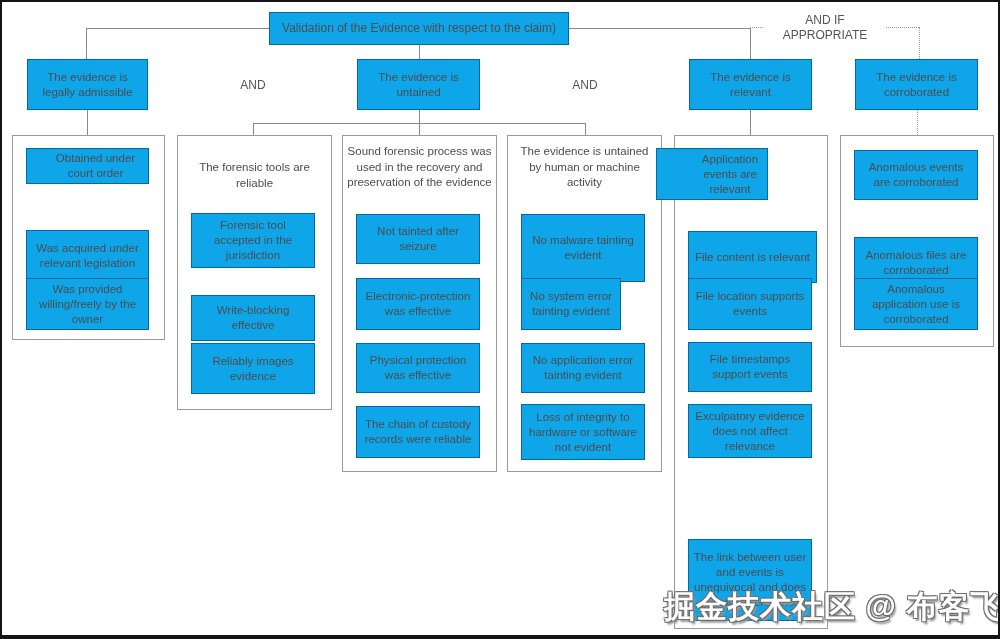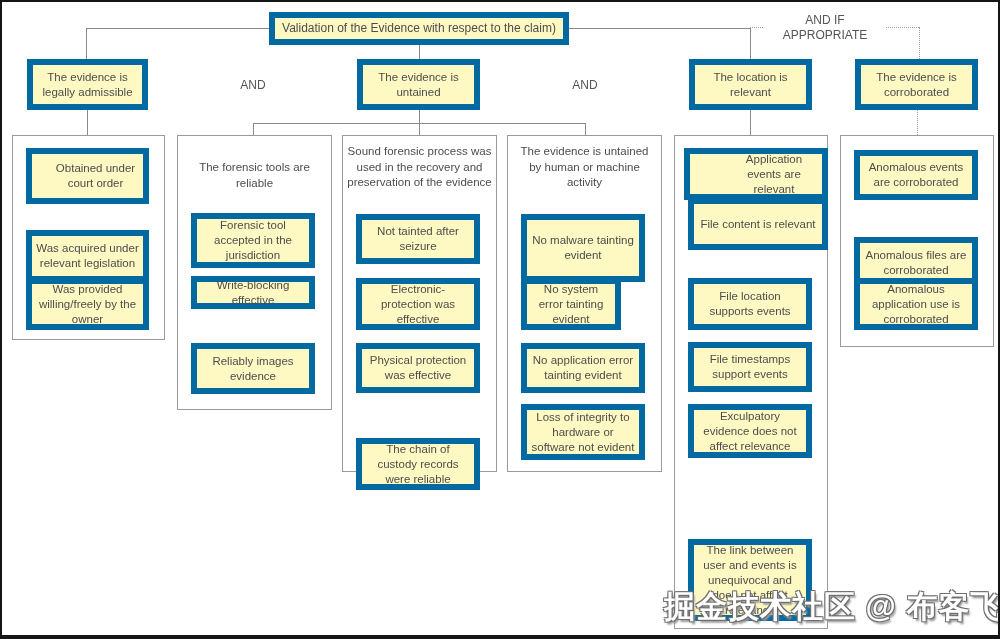--- a/index.html
+++ b/index.html
@@ -4,23 +4,23 @@
 <style>
   html,body{margin:0;padding:0;background:#f4f4f4;}
   #canvas{
     position:relative;width:1000px;height:639px;background:#ffffff;
     border-top:2px solid #151515;border-left:2px solid #151515;
     border-right:2px solid #151515;border-bottom:4px solid #151515;
     box-sizing:border-box;overflow:hidden;
     font-family:"Liberation Sans","DejaVu Sans",sans-serif;color:#4d4d4d;
   }
   .box{
-    position:absolute;box-sizing:border-box;border:6px solid #0369a1;
+    position:absolute;box-sizing:border-box;border:1px solid #0369a1;
     display:flex;align-items:center;justify-content:center;text-align:center;
-    background:#fef9c3;font-size:11.5px;line-height:15px;padding:2px 4px;
+    background:#0ea5e9;font-size:11.5px;line-height:15px;padding:2px 4px;
   }
   .rootbox{font-size:12px;}
   .container-box{
     position:absolute;box-sizing:border-box;border:1px solid #9a9a9a;
     background:#fff;
   }
   .group-heading{
     position:absolute;box-sizing:border-box;text-align:center;
     font-size:11.5px;line-height:15.5px;
   }
@@ -68,74 +68,74 @@
     <span>APPROPRIATE</span>
   </div>
 
   <div class="box" style="left:25px;top:57px;width:121px;height:51px;">
     <span>The evidence is legally admissible</span>
   </div>
   <div class="box" style="left:355px;top:57px;width:123px;height:51px;">
     <span>The evidence is untained</span>
   </div>
   <div class="box" style="left:687px;top:57px;width:123px;height:51px;">
-    <span>The location is relevant</span>
+    <span>The evidence is relevant</span>
   </div>
   <div class="box" style="left:853px;top:57px;width:123px;height:51px;">
     <span>The evidence is corroborated</span>
   </div>
 
   <div class="line-v" style="left:85px;top:108px;height:25px;"></div>
   <div class="line-v" style="left:417px;top:108px;height:13px;"></div>
   <div class="line-h" style="left:251px;top:121px;width:332px;"></div>
   <div class="line-v" style="left:251px;top:121px;height:12px;"></div>
   <div class="line-v" style="left:417px;top:121px;height:12px;"></div>
   <div class="line-v" style="left:583px;top:121px;height:12px;"></div>
   <div class="line-v" style="left:748px;top:108px;height:25px;"></div>
   <div class="dot-v" style="left:915px;top:108px;height:25px;"></div>
 
   <div class="container-box" style="left:10px;top:133px;width:153px;height:205px;"></div>
-  <div class="box" style="left:24px;top:146px;width:123px;height:56px;padding-left:20px;">
+  <div class="box" style="left:24px;top:146px;width:123px;height:36px;padding-left:20px;">
     <span>Obtained under court order</span>
   </div>
   <div class="box" style="left:24px;top:211px;width:123px;height:52px;margin-top:17px;">
     <span>Was acquired under relevant legislation</span>
   </div>
   <div class="box" style="left:24px;top:276px;width:123px;height:52px;">
     <span>Was provided willing/freely by the owner</span>
   </div>
 
   <div class="container-box" style="left:175px;top:133px;width:155px;height:275px;"></div>
   <div class="group-heading" style="left:183px;top:158px;width:139px;">
     <span>The forensic tools are reliable</span>
   </div>
   <div class="box" style="left:189px;top:211px;width:124px;height:55px;">
     <span>Forensic tool accepted in the jurisdiction</span>
   </div>
-  <div class="box" style="left:189px;top:274px;width:124px;height:33px;">
+  <div class="box" style="left:189px;top:293px;width:124px;height:46px;">
     <span>Write-blocking effective</span>
   </div>
   <div class="box" style="left:189px;top:341px;width:124px;height:51px;">
     <span>Reliably images evidence</span>
   </div>
 
   <div class="container-box" style="left:340px;top:133px;width:155px;height:337px;"></div>
   <div class="group-heading" style="left:345px;top:142px;width:145px;">
     <span>Sound forensic process was used in the recovery and preservation of the evidence</span>
   </div>
   <div class="box" style="left:354px;top:212px;width:124px;height:50px;">
     <span>Not tainted after seizure</span>
   </div>
   <div class="box" style="left:354px;top:276px;width:124px;height:52px;">
     <span>Electronic-protection was effective</span>
   </div>
   <div class="box" style="left:354px;top:341px;width:124px;height:50px;">
     <span>Physical protection was effective</span>
   </div>
-  <div class="box" style="left:354px;top:404px;width:124px;height:52px;margin-top:32px;">
+  <div class="box" style="left:354px;top:404px;width:124px;height:52px;">
     <span>The chain of custody records were reliable</span>
   </div>
 
   <div class="container-box" style="left:505px;top:133px;width:155px;height:337px;"></div>
   <div class="group-heading" style="left:511px;top:142px;width:143px;">
     <span>The evidence is untained by human or machine activity</span>
   </div>
   <div class="box" style="left:519px;top:212px;width:124px;height:68px;">
     <span>No malware tainting evident</span>
   </div>
@@ -143,24 +143,24 @@
     <span>No system error tainting evident</span>
   </div>
   <div class="box" style="left:519px;top:341px;width:124px;height:50px;">
     <span>No application error tainting evident</span>
   </div>
   <div class="box" style="left:519px;top:402px;width:124px;height:56px;">
     <span>Loss of integrity to hardware or software not evident</span>
   </div>
 
   <div class="container-box" style="left:672px;top:133px;width:154px;height:494px;"></div>
-  <div class="box" style="left:682px;top:146px;width:144px;height:52px;padding-left:40px;">
+  <div class="box" style="left:654px;top:146px;width:112px;height:52px;padding-left:40px;">
     <span>Application events are relevant</span>
   </div>
-  <div class="box" style="left:686px;top:196px;width:140px;height:52px;">
+  <div class="box" style="left:686px;top:229px;width:129px;height:52px;">
     <span>File content is relevant</span>
   </div>
   <div class="box" style="left:686px;top:276px;width:124px;height:52px;">
     <span>File location supports events</span>
   </div>
   <div class="box" style="left:686px;top:340px;width:124px;height:50px;">
     <span>File timestamps support events</span>
   </div>
   <div class="box" style="left:686px;top:402px;width:124px;height:54px;">
     <span>Exculpatory evidence does not affect relevance</span>

